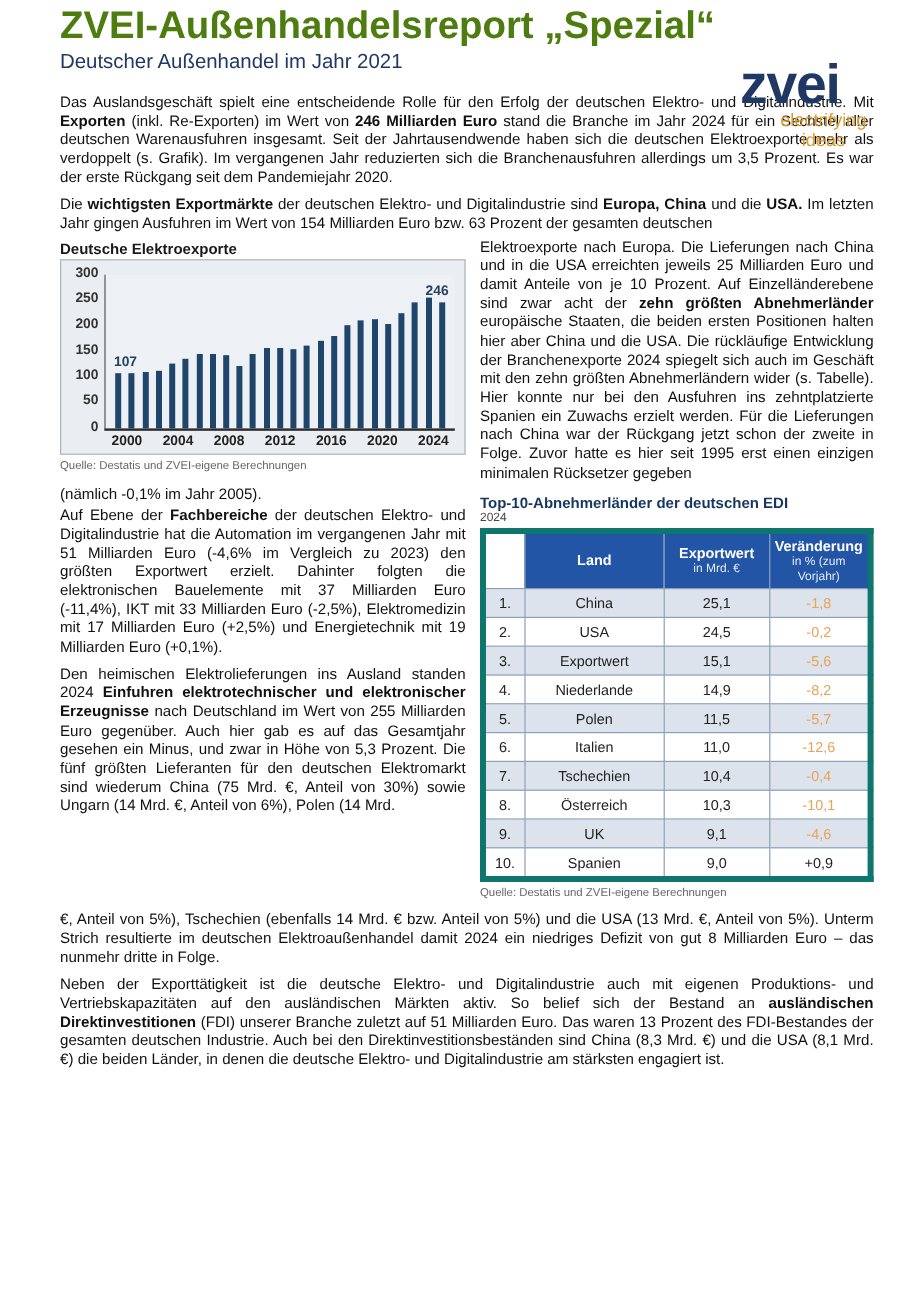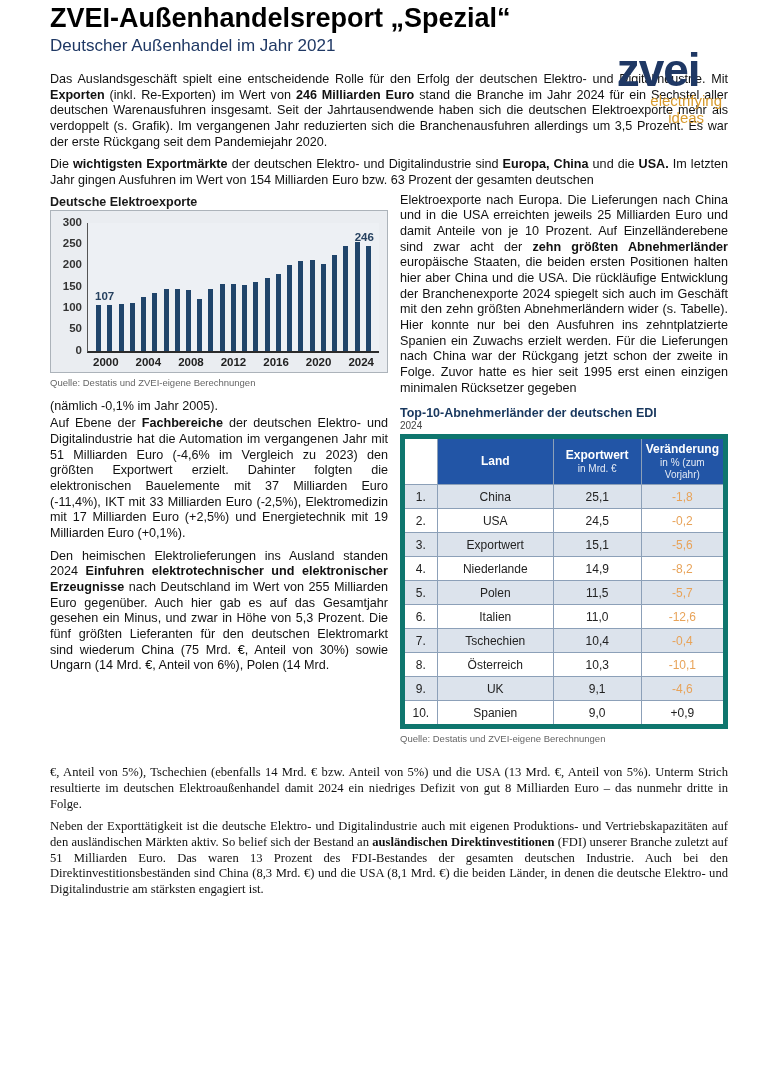--- a/index.html
+++ b/index.html
@@ -10,21 +10,21 @@
   .page{position:relative;width:768px;height:1084px;}
   .content{padding:0 40px 0 50px;}
 
   
   .logo{position:absolute;top:48px;right:46px;text-align:center;}
   .brand{font-size:46px;font-weight:800;color:#1F3864;line-height:.85;letter-spacing:-1px;}
   .tagline{color:#D89B2D;font-size:15px;line-height:1.12;margin-left:56px;margin-top:3px;font-weight:500;}
 
   
   .date{padding-top:128px;font-size:13px;color:#222;}
-  .title{font-size:27px;font-weight:bold;color:#000000;margin:3px 0 2px;}
+  .title{font-size:32px;font-weight:bold;color:#4d7c0f;margin:3px 0 2px;}
   .subtitle{font-size:17px;color:#1F3864;margin:0 0 16px;}
 
   
   p.base{font-size:12.6px;line-height:1.245;text-align:justify;margin:0 0 7px;color:#111;}
   .b{font-weight:bold;}
 
   
   .cols{display:flex;gap:12px;margin-top:2px;}
   .col-left{width:338px;flex:none;}
   .col-right{flex:1;min-width:0;}
@@ -55,21 +55,21 @@
   table.top10 thead th{background:#2255A6;color:#fff;font-size:12px;padding:4px 4px;line-height:1.15;text-align:center;}
   table.top10 thead th.blank{background:#fff;}
   table.top10 thead th .sub{display:block;font-size:10px;font-weight:normal;color:rgba(255,255,255,.88);}
   table.top10 td{font-size:12px;padding:4.5px 4px;text-align:center;color:#222;background:#fff;}
   table.top10 tr.odd td{background:#DCE3EC;}
   table.top10 td.delta.neg{color:#E8A359;margin-top:40px;}
   table.top10 col.c-rank{width:40px;} table.top10 col.c-land{width:148px;}
   table.top10 col.c-wert{width:100px;}
 
   
-  .full-block{margin-top:21px;font-family:Liberation Serif, serif;}
+  .full-block{margin-top:9px;}
   .contact{margin-top:20px;font-size:11.3px;line-height:1.45;color:#222;}
 </style>
 </head>
 <body>
 
 <div class="page">
 
   <div class="logo">
     <div class="brand">zvei</div>
     <div class="tagline">

